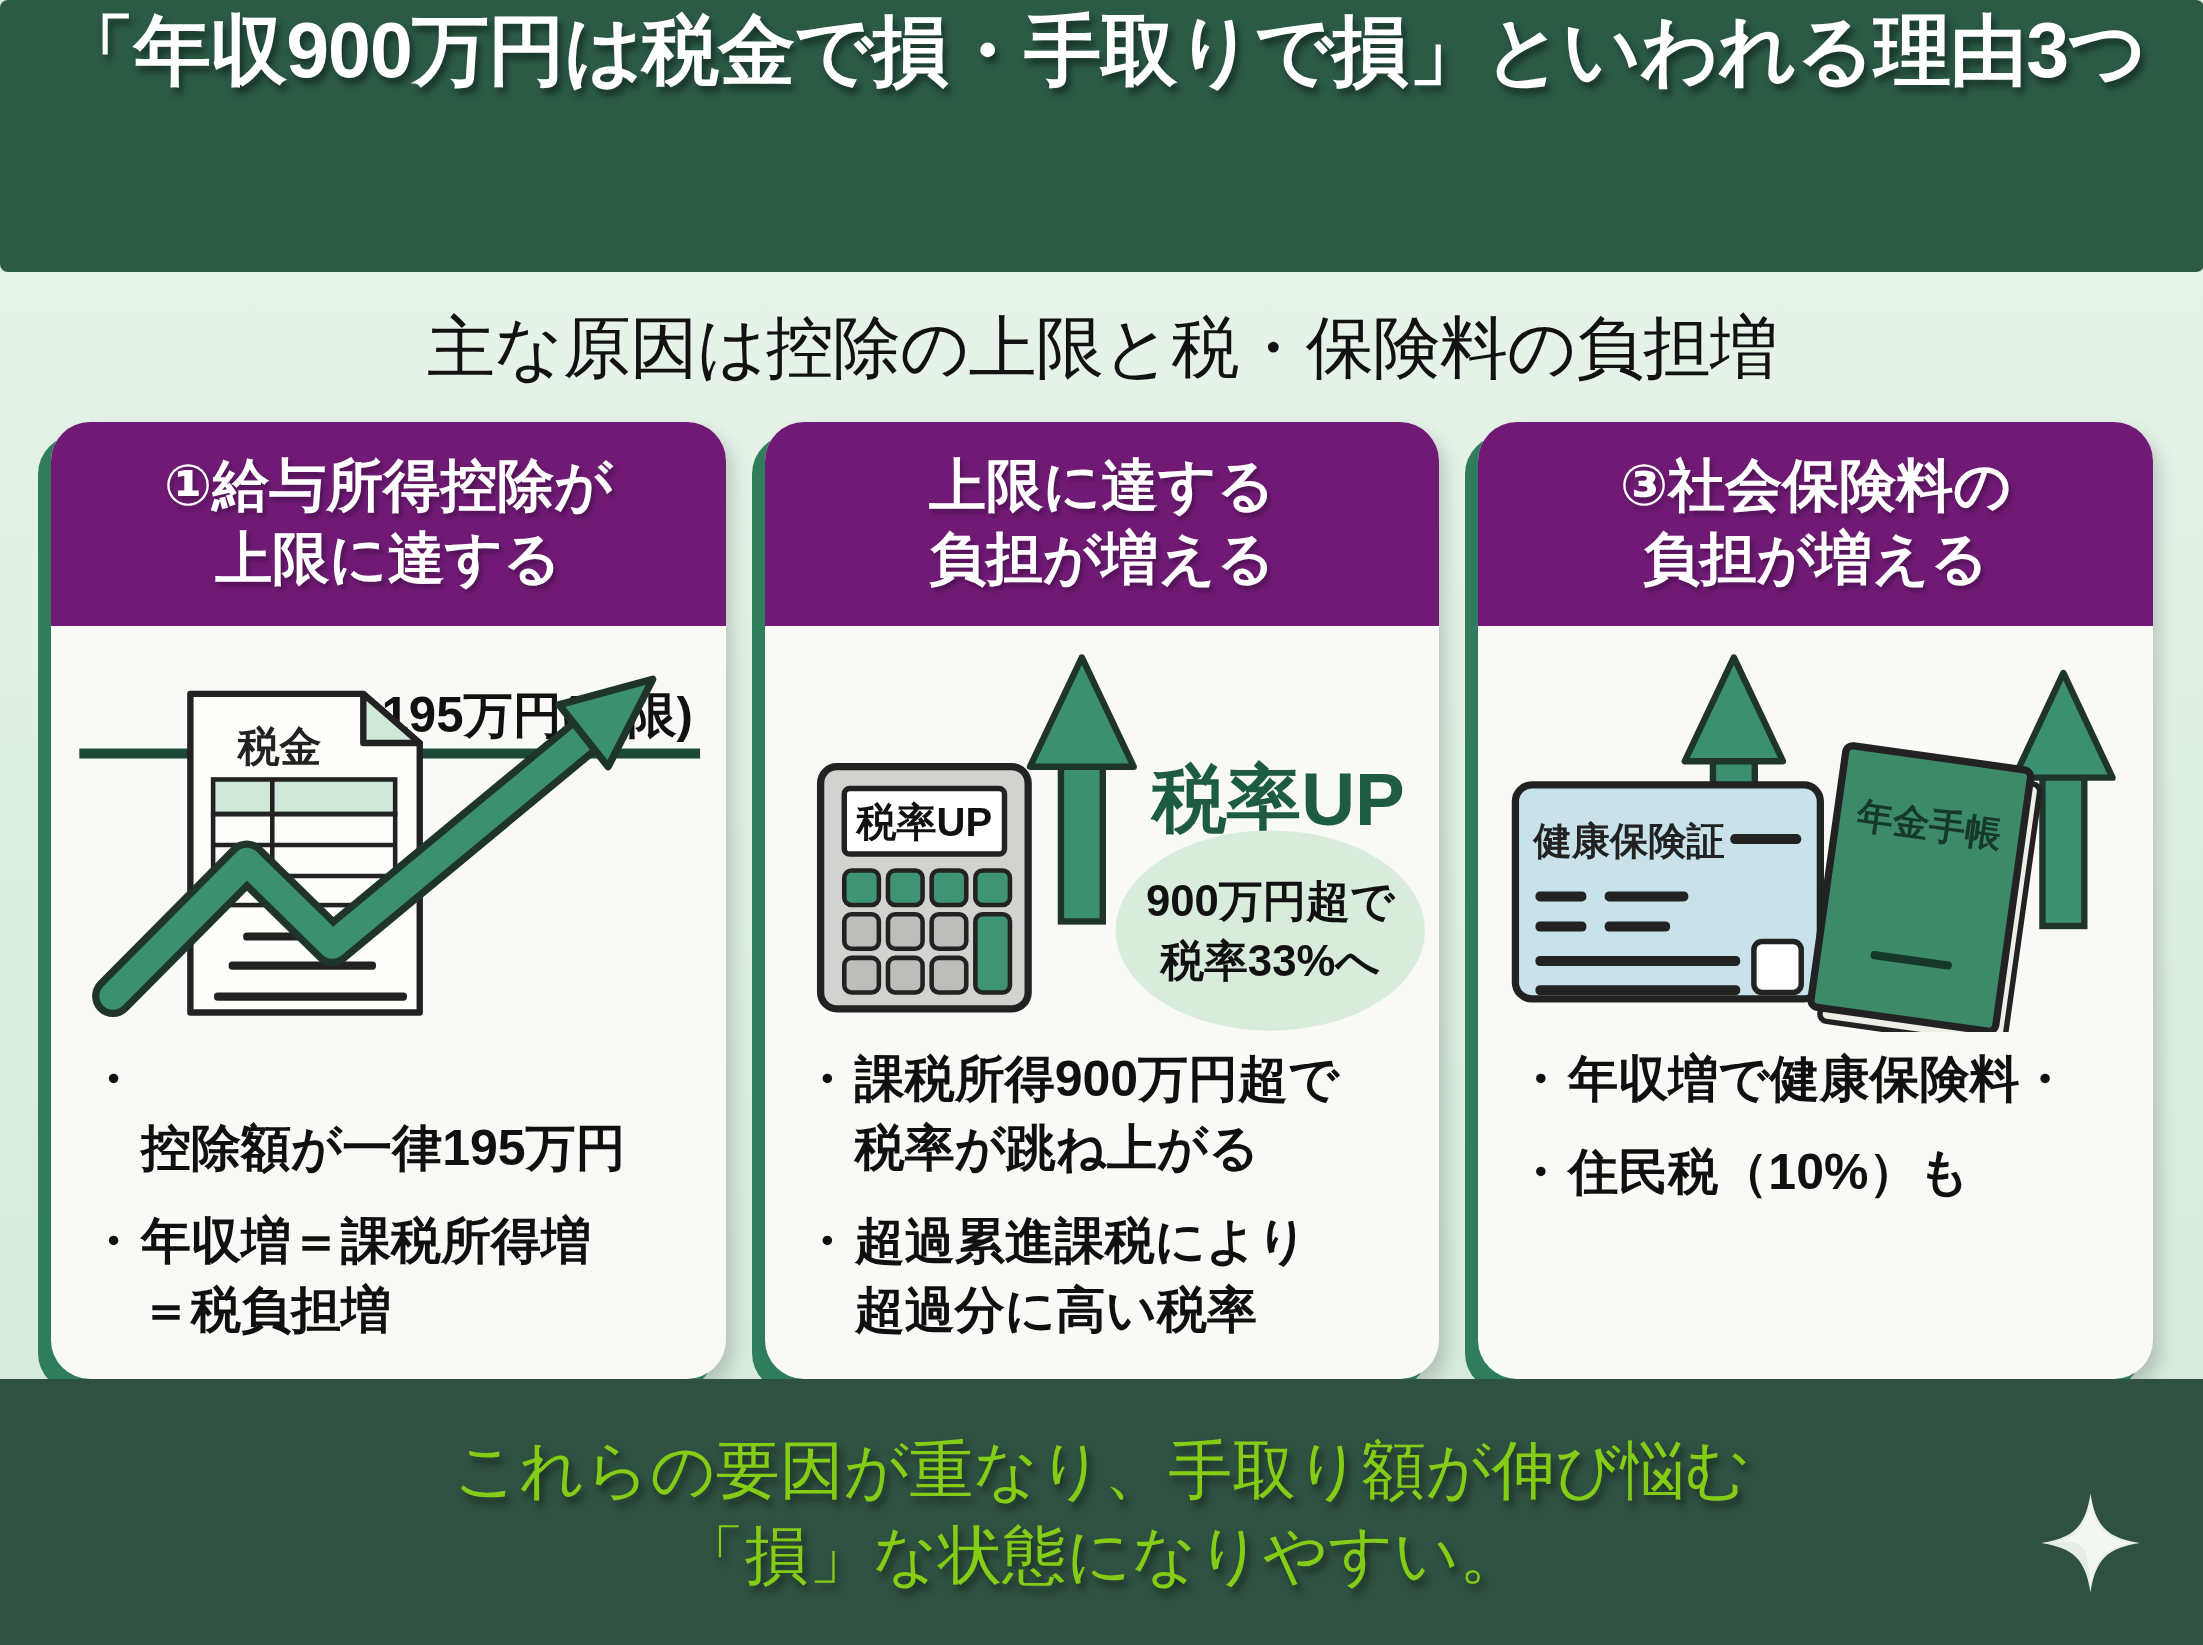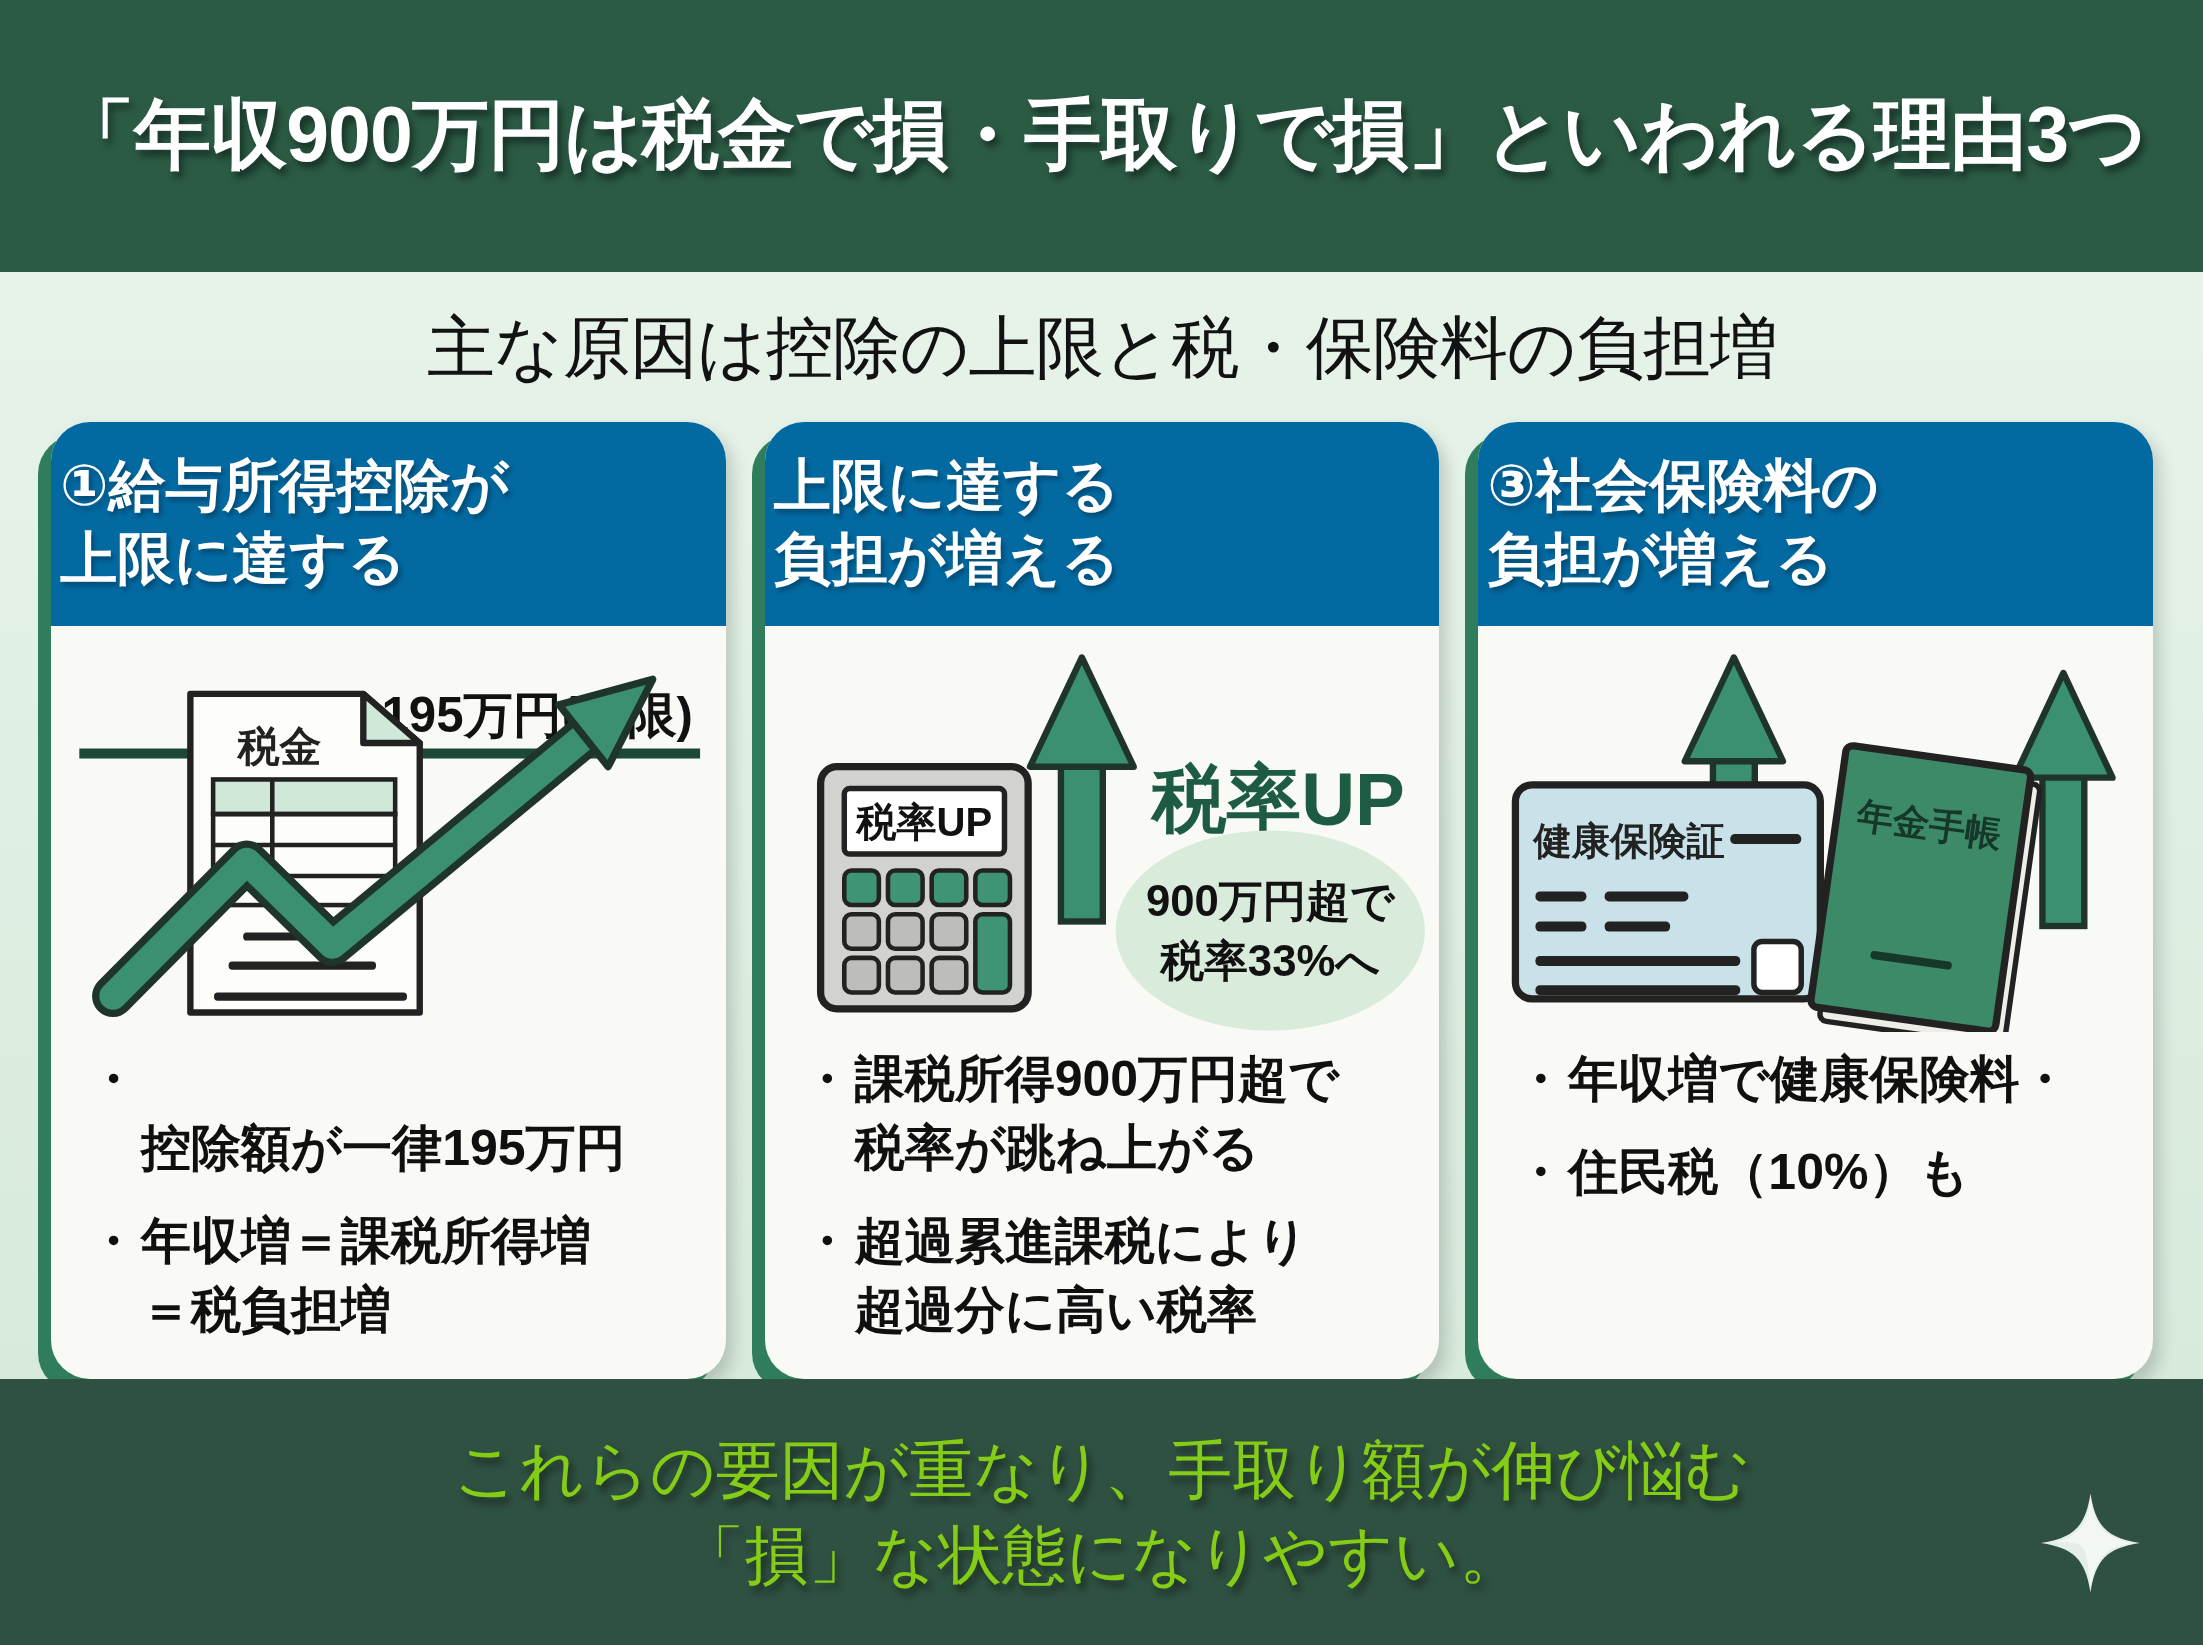--- a/index.html
+++ b/index.html
@@ -6,41 +6,41 @@
   html,body { background:#222; }
   .page {
     width:2204px; height:1646px;
     font-family:"Liberation Sans","DejaVu Sans",sans-serif;
     display:flex; flex-direction:column;
     background:#dcede0; overflow:hidden; position:relative;
   }
   
   .topbar {
     height:272px; background:#2b5b45; flex:0 0 auto;
-    display:flex; align-items:center; justify-content:center;
+    display:flex; align-items:flex-start; justify-content:center;border-radius:8px;
   }
   .topbar h1 {
     color:#fff; font-size:77px; font-weight:bold; letter-spacing:-0.9px;
     text-shadow:3.7px 5.5px 7.3px rgba(0,0,0,.45); white-space:nowrap;
   }
   
   .mint { flex:1 1 auto; background:linear-gradient(#e7f3e9,#d7eadc); padding:24px 51px 0; }
   .subtitle {
     text-align:center; font-size:68px; font-weight:normal; color:#121212;
     margin:7.3px 0 27.5px; letter-spacing:-0.9px; white-space:nowrap;
   }
   .cards { display:flex; gap:39px; height:957px; }
   .card { flex:1 1 0; position:relative; }
   .card-inner {
     height:100%; background:#f9faf6; border-radius:39px;
     box-shadow:-13px 13px 0 #2f7d5c, 5.5px 9.2px 16.5px rgba(0,0,0,.18);
     display:flex; flex-direction:column; overflow:hidden;
   }
   .card-head {
-    background:#0369a1; color:#fff; text-align:left;
+    background:#701a75; color:#fff; text-align:center;
     padding:27.5px 9.2px 31px; font-size:57px; font-weight:bold; line-height:1.28;
     text-shadow:2.8px 3.7px 4.6px rgba(0,0,0,.28);
   }
   .card-illust { height:406px; padding:5.5px 0 0; }
   .card-illust svg { width:100%; height:100%; display:block; }
   .bullets { list-style:none; padding:13px 27.5px 27.5px 37px; }
   .bullet { display:flex; font-size:50px; font-weight:bold; color:#101010; line-height:1.38; margin-bottom:24px; }
   .bullet .marker { width:53px; flex:0 0 auto; }
   svg text { font-family:"Liberation Sans","DejaVu Sans",sans-serif; }
   

